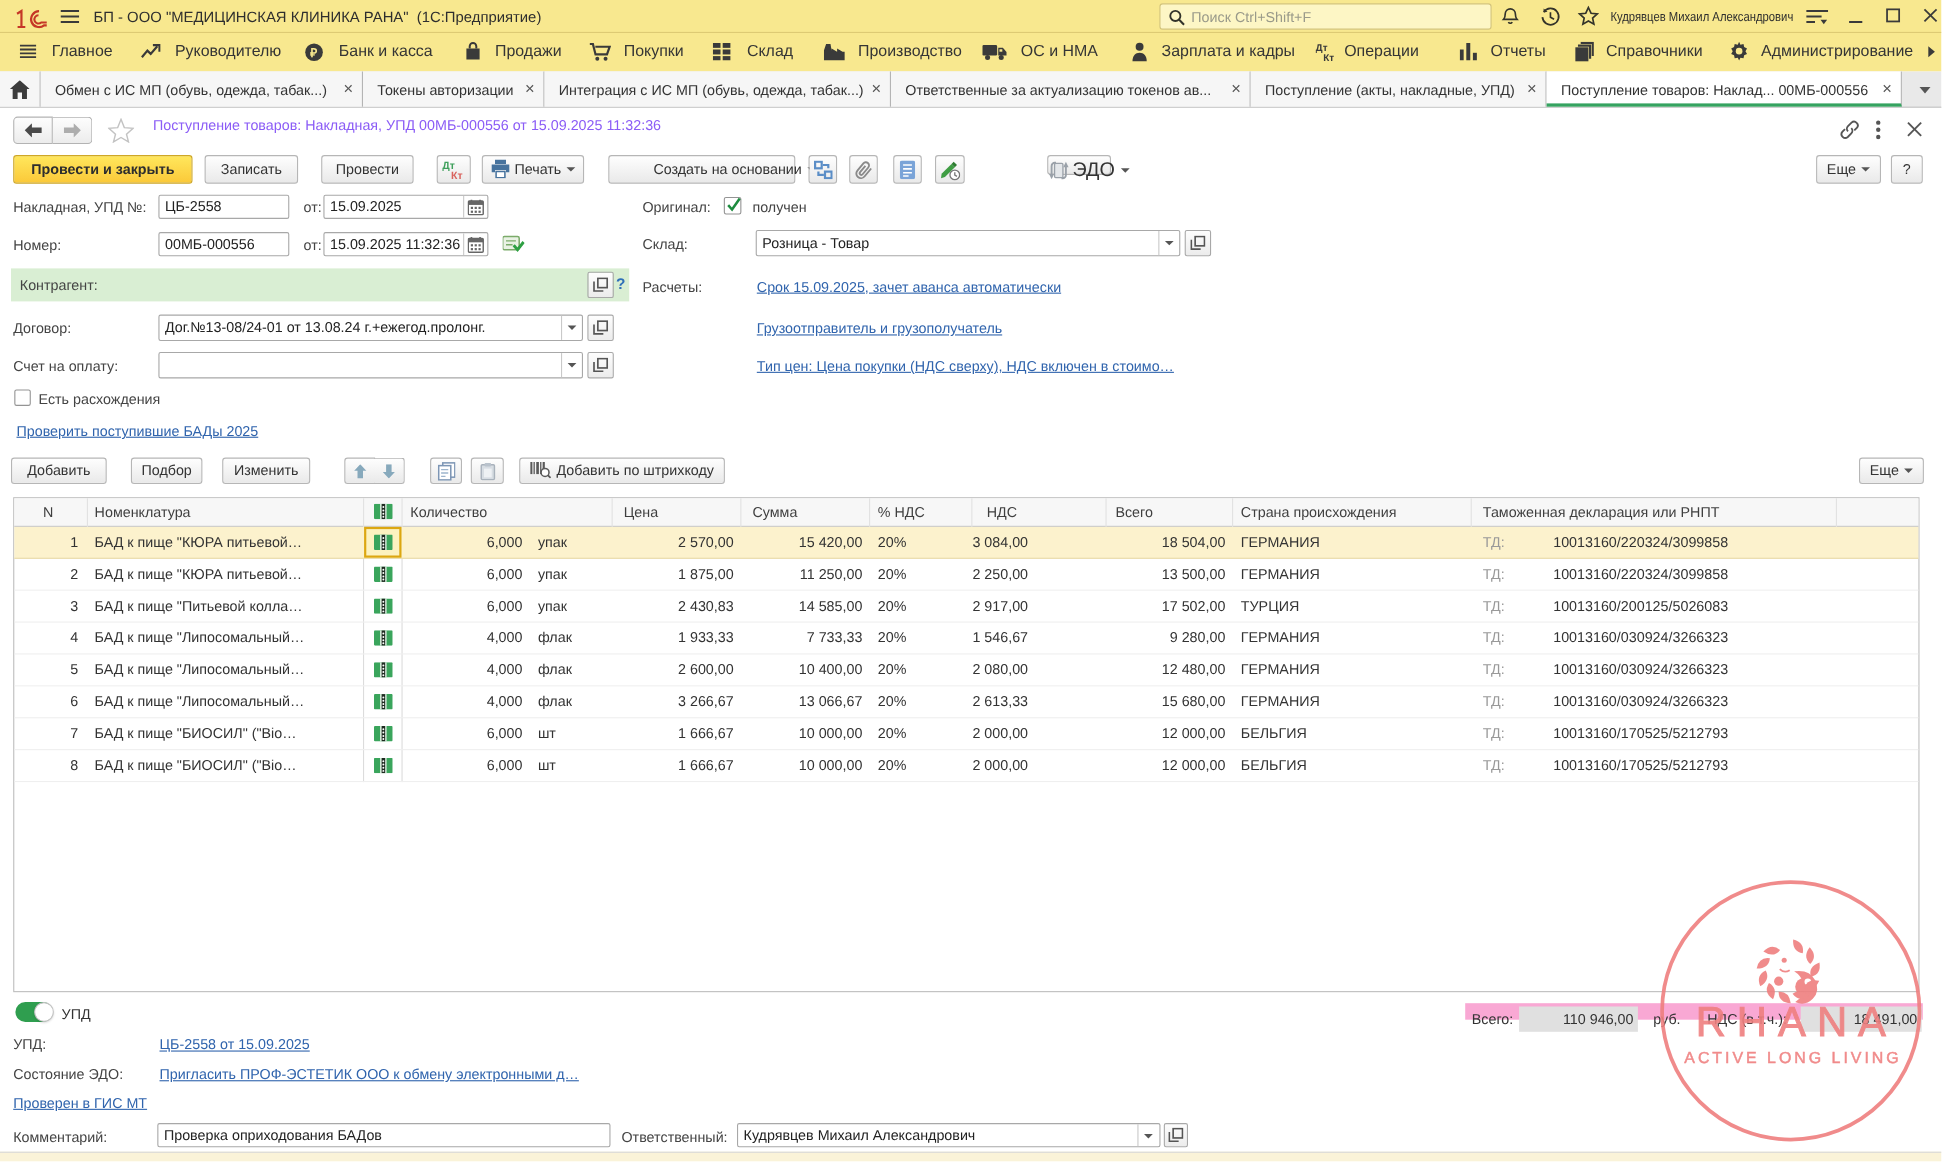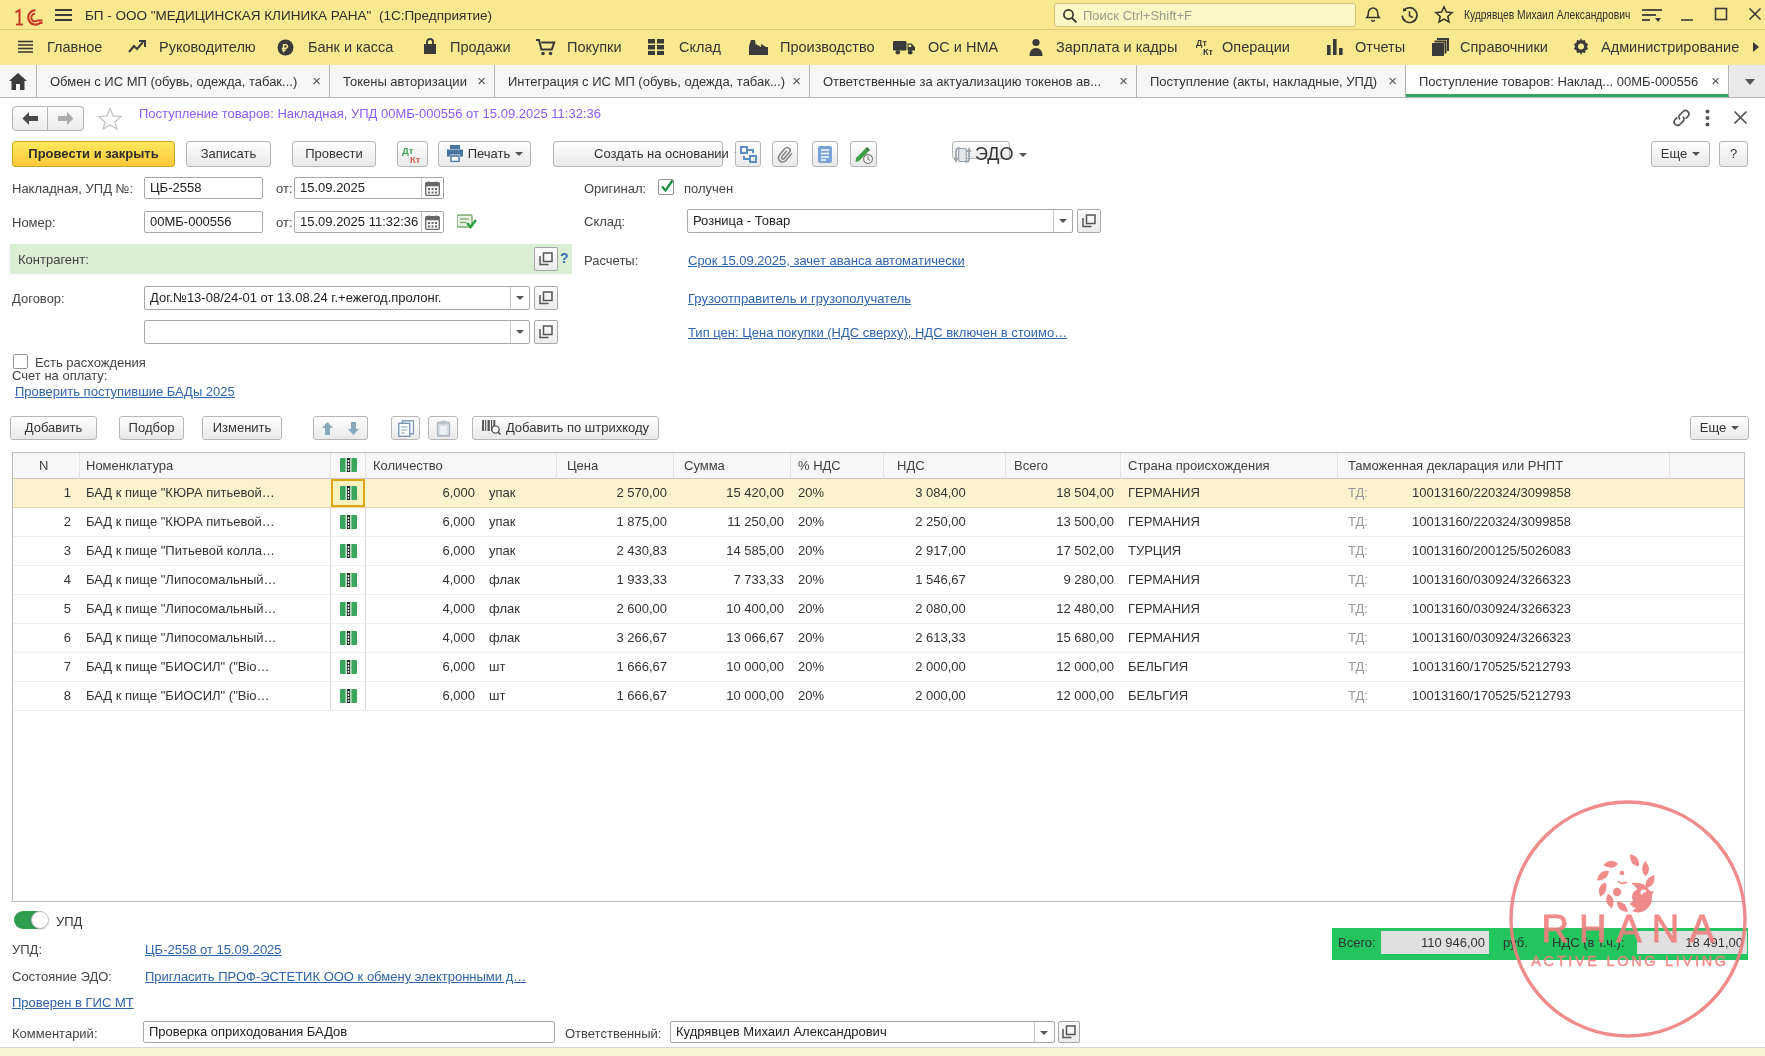--- a/index.html
+++ b/index.html
@@ -26,21 +26,21 @@
 .trow.sel { background:#fcf2cd; border-bottom:1px solid #e7d9a9; }
 .c { position:absolute; top:0; line-height:28px; font-size:13px; color:#333; white-space:nowrap; }
 .cN { left:0; width:58px; text-align:right; }
 .cNom { left:73px; }
 .cIco,.ico { position:absolute; left:327px; top:7px; width:17px; height:14px; }
 .cQty { left:353px; width:109px; text-align:right; }
 .cUn { left:476px; }
 .cPr { left:544px; width:110px; text-align:right; }
 .cSum { left:661px; width:110px; text-align:right; }
 .cVat { left:785px; }
-.cNds { left:871px; width:113px; text-align:center; }
+.cNds { left:871px; width:113px; text-align:left; }
 .cTot { left:993px; width:108px; text-align:right; }
 .cCty { left:1115px; }
 .cTd { left:1335px; color:#999; }
 .cTdv { left:1399px; }
 </style>
 </head>
 <body>
 
 <div class="abs" style="left:0;top:0;width:1765px;height:30px;background:#f8e88f;border-bottom:1px solid #ddca74;">
   <svg class="abs" style="left:13px;top:5px" width="30" height="21" viewBox="0 0 30 21">
@@ -392,21 +392,21 @@
       <span class="txt">Дог.№13-08/24-01 от 13.08.24 г.+ежегод.пролонг.</span>
       <span class="dd"></span>
     </div>
   <div class="obtn" style="left:534px;top:112px;width:24px;height:24px;">
     <svg style="margin:4px 0 0 4px" width="14" height="14" viewBox="0 0 14 14">
         <rect x="4.5" y="1" width="8.5" height="8.5" fill="none" stroke="#555" stroke-width="1.5"></rect>
         <path d="M9.5 12.5 h-8.5 v-8.5" fill="none" stroke="#555" stroke-width="1.5"></path>
       </svg>
   </div>
 
-  <div class="lbl" style="left:12px;top:151px;margin-top:43px;">Счет на оплату:</div>
+  <div class="lbl" style="left:12px;top:151px;">Счет на оплату:</div>
   <div class="combo" style="left:144px;top:146px;width:386px;height:24px;">
       <span class="txt"></span>
       <span class="dd"></span>
     </div>
   <div class="obtn" style="left:534px;top:146px;width:24px;height:24px;">
     <svg style="margin:4px 0 0 4px" width="14" height="14" viewBox="0 0 14 14">
         <rect x="4.5" y="1" width="8.5" height="8.5" fill="none" stroke="#555" stroke-width="1.5"></rect>
         <path d="M9.5 12.5 h-8.5 v-8.5" fill="none" stroke="#555" stroke-width="1.5"></path>
       </svg>
   </div>
@@ -725,21 +725,21 @@
       <span class="c cNds">2 000,00</span>
       <span class="c cTot">12 000,00</span>
       <span class="c cCty">БЕЛЬГИЯ</span>
       <span class="c cTd">ТД:</span>
       <span class="c cTdv">10013160/170525/5212793</span>
   </div>
 </div>
 
 <div id="bottom" class="abs" style="left:0;top:902px;width:1765px;height:154px;">
 
-  <div class="abs" style="left:1332px;top:26px;width:416px;height:32px;background:#22c55e;">
+  <div class="abs" style="left:1332px;top:10px;width:416px;height:15px;background:#f9a8d4;">
     <div class="abs" style="left:6px;top:7px;font-size:13px;color:#333;">Всего:</div>
     <div class="abs" style="left:49px;top:3px;width:108px;height:23px;background:#e0e0e0;"></div>
     <div class="abs" style="left:49px;top:7px;width:104px;text-align:right;font-size:13px;color:#333;">110 946,00</div>
     <div class="abs" style="left:171px;top:7px;font-size:13px;color:#333;">руб.</div>
     <div class="abs" style="left:220px;top:7px;font-size:13px;color:#333;">НДС (в т.ч.):</div>
     <div class="abs" style="left:305px;top:3px;width:110px;height:23px;background:#e0e0e0;"></div>
     <div class="abs" style="left:305px;top:7px;width:106px;text-align:right;font-size:13px;color:#333;">18 491,00</div>
   </div>
 
   <div class="abs" style="left:14px;top:9px;width:34px;height:18px;border-radius:9px;background:#2f9e4f;"></div>

